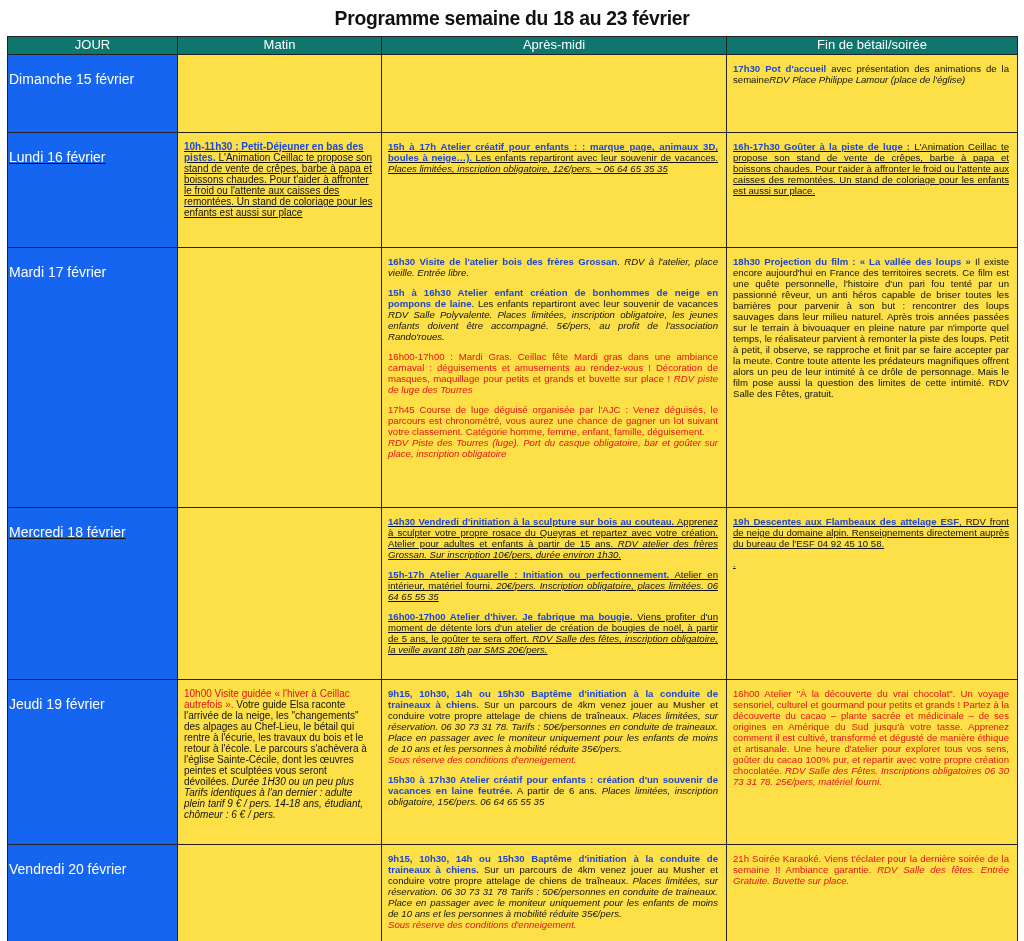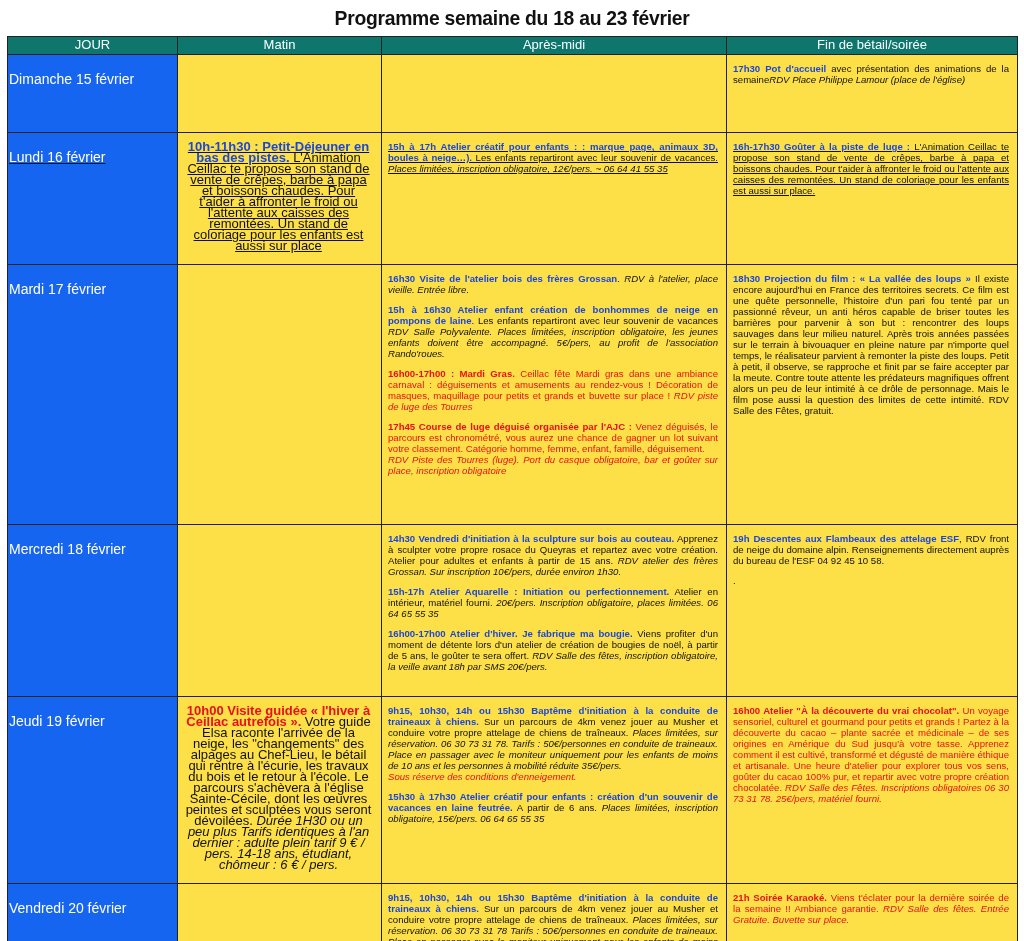--- a/index.html
+++ b/index.html
@@ -3,25 +3,25 @@
 <meta charset="utf-8">
 <style>
   html, body { margin: 0; padding: 0; background: #ffffff; }
   body { width: 1024px; height: 941px; overflow: hidden; font-family: "Liberation Sans", sans-serif; color: #111; }
   .title { text-align: center; font-weight: bold; font-size: 21px; padding-top: 6px; height: 26px; letter-spacing: -0.3px; font-stretch: condensed; transform: scaleX(0.92); }
   table.prog { position: absolute; left: 7px; top: 36px; width: 1010px; border-collapse: collapse; table-layout: fixed; }
   table.prog td, table.prog th { border: 1.5px solid #222; vertical-align: top; }
   th { background: #0f766e; color: #fff; font-weight: normal; font-size: 13px; height: 17px; padding: 0; }
   td.day { background: #1565f0; color: #fff; font-size: 14px; text-align: left; vertical-align: top; padding-top: 16px; }
   td.cell { background: #fde047; font-size: 9.6px; line-height: 11px; padding: 8px 8px 4px 6px; text-align: justify; }
-  td.matin { text-align: center; font-size: 13px; }
+  td.matin { text-align: left; font-size: 10px; }
   .ev { margin-bottom: 9px; }
   .blue { color: #1c47d6; font-weight: bold; }
   .red { color: #e8101a; }
-  .redb { color: #e8101a; font-weight: bold; }
+  .redb { color: #e8101a; font-weight: normal; }
   .it { font-style: italic; }
   .dot { margin-top: 8px; }
 </style>
 </head>
 <body>
 
 <div class="title">Programme semaine du 18 au 23 février</div>
 
 <table class="prog">
   <colgroup>
@@ -46,40 +46,40 @@
         <td class="cell">
           <div class="ev"><span class="blue">17h30 Pot d'accueil</span><span> avec présentation des animations de la semaine</span><span class="it ">RDV Place Philippe Lamour (place de l'église)</span></div>
         </td>
       </tr>
       <tr style="height: 115px; text-decoration: underline;">
         <td class="day">Lundi 16 février</td>
         <td class="cell matin">
           <div class="ev"><span class="blue">10h-11h30 : Petit-Déjeuner en bas des pistes.</span><span> L'Animation Ceillac te propose son stand de vente de crêpes, barbe à papa et boissons chaudes. Pour t'aider à affronter le froid ou l'attente aux caisses des remontées. Un stand de coloriage pour les enfants est aussi sur place</span></div>
         </td>
         <td class="cell">
-          <div class="ev"><span class="blue">15h à 17h Atelier créatif pour enfants : : marque page, animaux 3D, boules à neige…).</span><span> Les enfants repartiront avec leur souvenir de vacances. </span><span class="it ">Places limitées, inscription obligatoire, 12€/pers. ~ 06 64 41 55 35</span></div>
+          <div class="ev"><span class="blue">15h à 17h Atelier créatif pour enfants : : marque page, animaux 3D, boules à neige…).</span><span> Les enfants repartiront avec leur souvenir de vacances. </span><span class="it ">Places limitées, inscription obligatoire, 12€/pers. ~ 06 64 65 35 35</span></div>
         </td>
         <td class="cell">
           <div class="ev"><span class="blue">16h-17h30 Goûter à la piste de luge :</span><span> L'Animation Ceillac te propose son stand de vente de crêpes, barbe à papa et boissons chaudes. Pour t'aider à affronter le froid ou l'attente aux caisses des remontées. Un stand de coloriage pour les enfants est aussi sur place.</span></div>
         </td>
       </tr>
       <tr style="height: 260px;">
         <td class="day">Mardi 17 février</td>
         <td class="cell matin"></td>
         <td class="cell">
           <div class="ev"><span class="blue">16h30 Visite de l'atelier bois des frères Grossan</span><span>. </span><span class="it ">RDV à l'atelier, place vieille. Entrée libre.</span></div>
           <div class="ev"><span class="blue">15h à 16h30 Atelier enfant création de bonhommes de neige en pompons de laine</span><span>. Les enfants repartiront avec leur souvenir de vacances </span><span class="it ">RDV Salle Polyvalente. Places limitées, inscription obligatoire, les jeunes enfants doivent être accompagné. 5€/pers, au profit de l'association Rando'roues.</span></div>
           <div class="ev"><span class="redb">16h00-17h00 : Mardi Gras.</span><span class="red"> Ceillac fête Mardi gras dans une ambiance carnaval : déguisements et amusements au rendez-vous ! Décoration de masques, maquillage pour petits et grands et buvette sur place ! </span><span class="it red">RDV piste de luge des Tourres</span></div>
           <div class="ev"><span class="redb">17h45 Course de luge déguisé organisée par l'AJC :</span><span class="red"> Venez déguisés, le parcours est chronométré, vous aurez une chance de gagner un lot suivant votre classement. Catégorie homme, femme, enfant, famille, déguisement.</span><br><span class="it red">RDV Piste des Tourres (luge). Port du casque obligatoire, bar et goûter sur place, inscription obligatoire</span></div>
         </td>
         <td class="cell">
           <div class="ev"><span class="blue">18h30 Projection du film : « La vallée des loups »</span><span> Il existe encore aujourd'hui en France des territoires secrets. Ce film est une quête personnelle, l'histoire d'un pari fou tenté par un passionné rêveur, un anti héros capable de briser toutes les barrières pour parvenir à son but : rencontrer des loups sauvages dans leur milieu naturel. Après trois années passées sur le terrain à bivouaquer en pleine nature par n'importe quel temps, le réalisateur parvient à remonter la piste des loups. Petit à petit, il observe, se rapproche et finit par se faire accepter par la meute. Contre toute attente les prédateurs magnifiques offrent alors un peu de leur intimité à ce drôle de personnage. Mais le film pose aussi la question des limites de cette intimité. RDV Salle des Fêtes, gratuit.</span></div>
         </td>
       </tr>
-      <tr style="height: 172px;">
+      <tr style="height: 172px; text-decoration: underline;">
         <td class="day">Mercredi 18 février</td>
         <td class="cell matin"></td>
         <td class="cell">
           <div class="ev"><span class="blue">14h30 Vendredi d'initiation à la sculpture sur bois au couteau.</span><span> Apprenez à sculpter votre propre rosace du Queyras et repartez avec votre création. Atelier pour adultes et enfants à partir de 15 ans. </span><span class="it ">RDV atelier des frères Grossan. Sur inscription 10€/pers, durée environ 1h30.</span></div>
           <div class="ev"><span class="blue">15h-17h Atelier Aquarelle : Initiation ou perfectionnement.</span><span> Atelier en intérieur, matériel fourni. </span><span class="it ">20€/pers. Inscription obligatoire, places limitées. 06 64 65 55 35</span></div>
           <div class="ev"><span class="blue">16h00-17h00 Atelier d'hiver. Je fabrique ma bougie.</span><span> Viens profiter d'un moment de détente lors d'un atelier de création de bougies de noël, à partir de 5 ans, le goûter te sera offert. </span><span class="it ">RDV Salle des fêtes, inscription obligatoire, la veille avant 18h par SMS 20€/pers.</span></div>
         </td>
         <td class="cell">
           <div class="ev"><span class="blue">19h Descentes aux Flambeaux des attelage ESF</span><span>, RDV front de neige du domaine alpin. Renseignements directement auprès du bureau de l'ESF 04 92 45 10 58.</span></div>
           <div class="dot">.</div>

